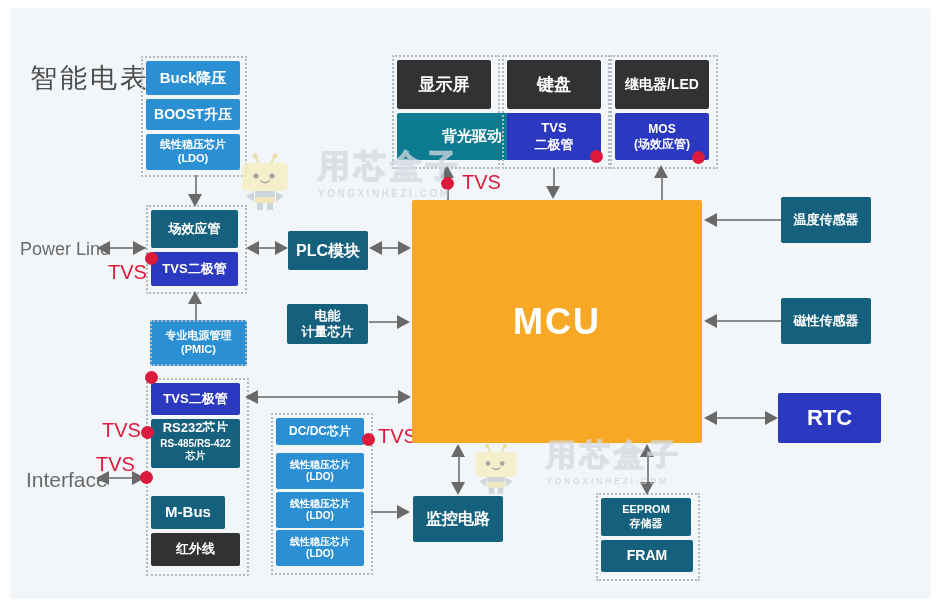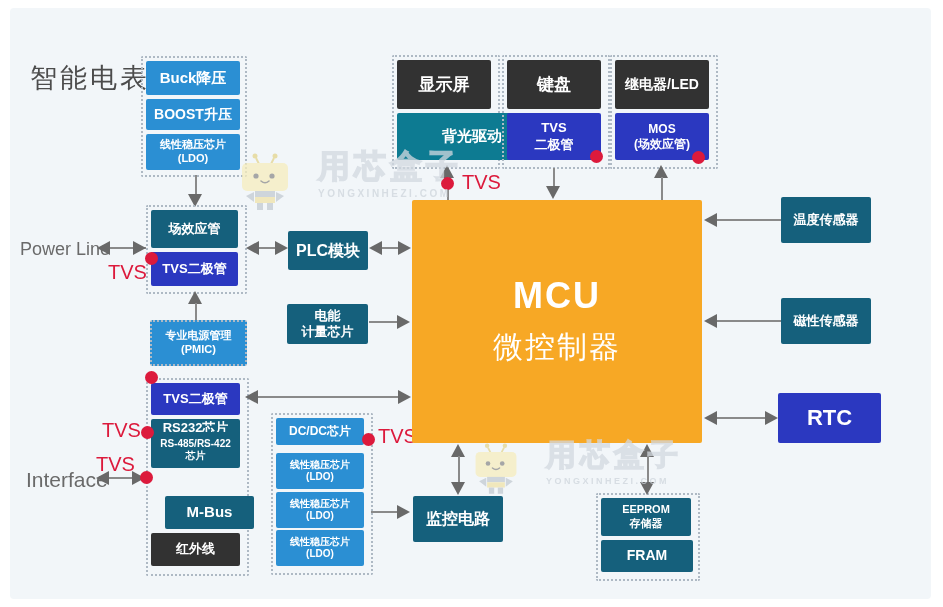--- a/index.html
+++ b/index.html
@@ -72,21 +72,21 @@
 <div class="vline" style="left:195px;top:303px;height:17px;"></div>
 
 <div class="box medblue f11" style="left:150px;top:320px;width:93px;height:42px;border:2px dotted var(--dash);">专业电源管理
 (PMIC)</div>
 
 <div class="grp" style="left:146px;top:378px;width:99px;height:194px;"></div>
 <div class="box royal f13" style="left:151px;top:383px;width:89px;height:32px;">TVS二极管</div>
 <div class="box teal f13" style="left:151px;top:419px;width:89px;height:19px;">RS232芯片</div>
 <div class="box teal f10" style="left:151px;top:432px;width:89px;height:36px;">RS-485/RS-422
 芯片</div>
-<div class="box teal f15" style="left:165px;top:496px;width:89px;height:33px;">M-Bus</div>
+<div class="box teal f15" style="left:151px;top:496px;width:74px;height:33px;">M-Bus</div>
 <div class="box dark f13" style="left:151px;top:533px;width:89px;height:33px;">红外线</div>
 
 <div class="sidelabel" style="left:26px;top:469px;font-size:21px;">Interface</div>
 <div class="hline" style="left:105px;top:477px;width:40px;"></div>
 <div class="tri l" style="left:96px;top:471px;"></div>
 <div class="tri r" style="left:132px;top:471px;"></div>
 
 <div class="dot" style="left:145px;top:371px;"></div>
 <div class="dot" style="left:141px;top:426px;"></div>
 <div class="dot" style="left:140px;top:471px;"></div>
@@ -118,21 +118,20 @@
 (LDO)</div>
 <div class="box medblue f10" style="left:276px;top:530px;width:88px;height:36px;">线性稳压芯片
 (LDO)</div>
 <div class="dot" style="left:362px;top:433px;"></div>
 <div class="tvs" style="left:378px;top:426px;">TVS</div>
 <div class="hline" style="left:371px;top:511px;width:28px;"></div>
 <div class="tri r" style="left:397px;top:505px;"></div>
 
 <div id="mcu">
   <div class="l1">MCU</div>
-  <div class="l2">微控制器</div>
 </div>
 
 <div class="grp" style="left:392px;top:55px;width:104px;height:110px;"></div>
 <div class="box dark f17" style="left:397px;top:60px;width:94px;height:49px;">显示屏</div>
 <div class="box teal2 f15" style="left:397px;top:113px;width:94px;height:47px;">背光驱动</div>
 <div class="tri u" style="left:440px;top:165px;"></div>
 <div class="vline" style="left:447px;top:177px;height:23px;"></div>
 <div class="dot" style="left:441px;top:177px;"></div>
 <div class="tvs" style="left:462px;top:172px;">TVS</div>
 

